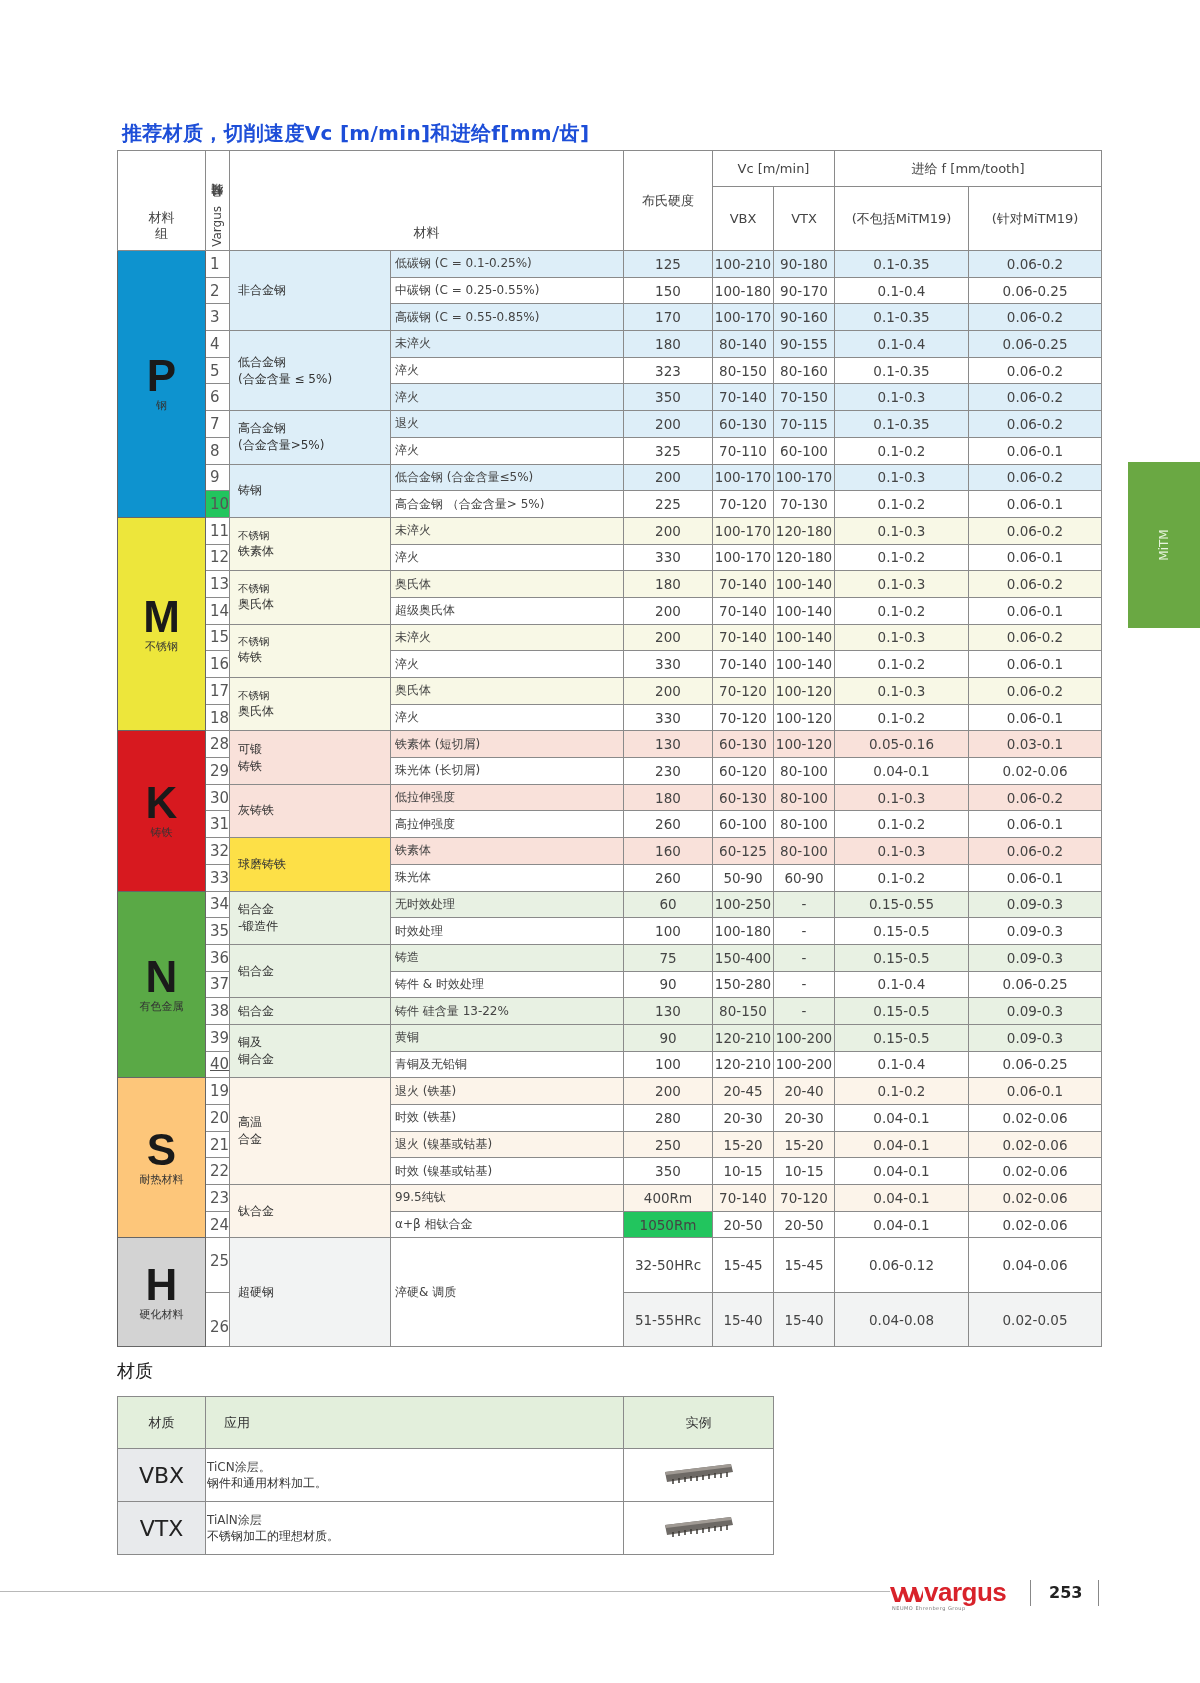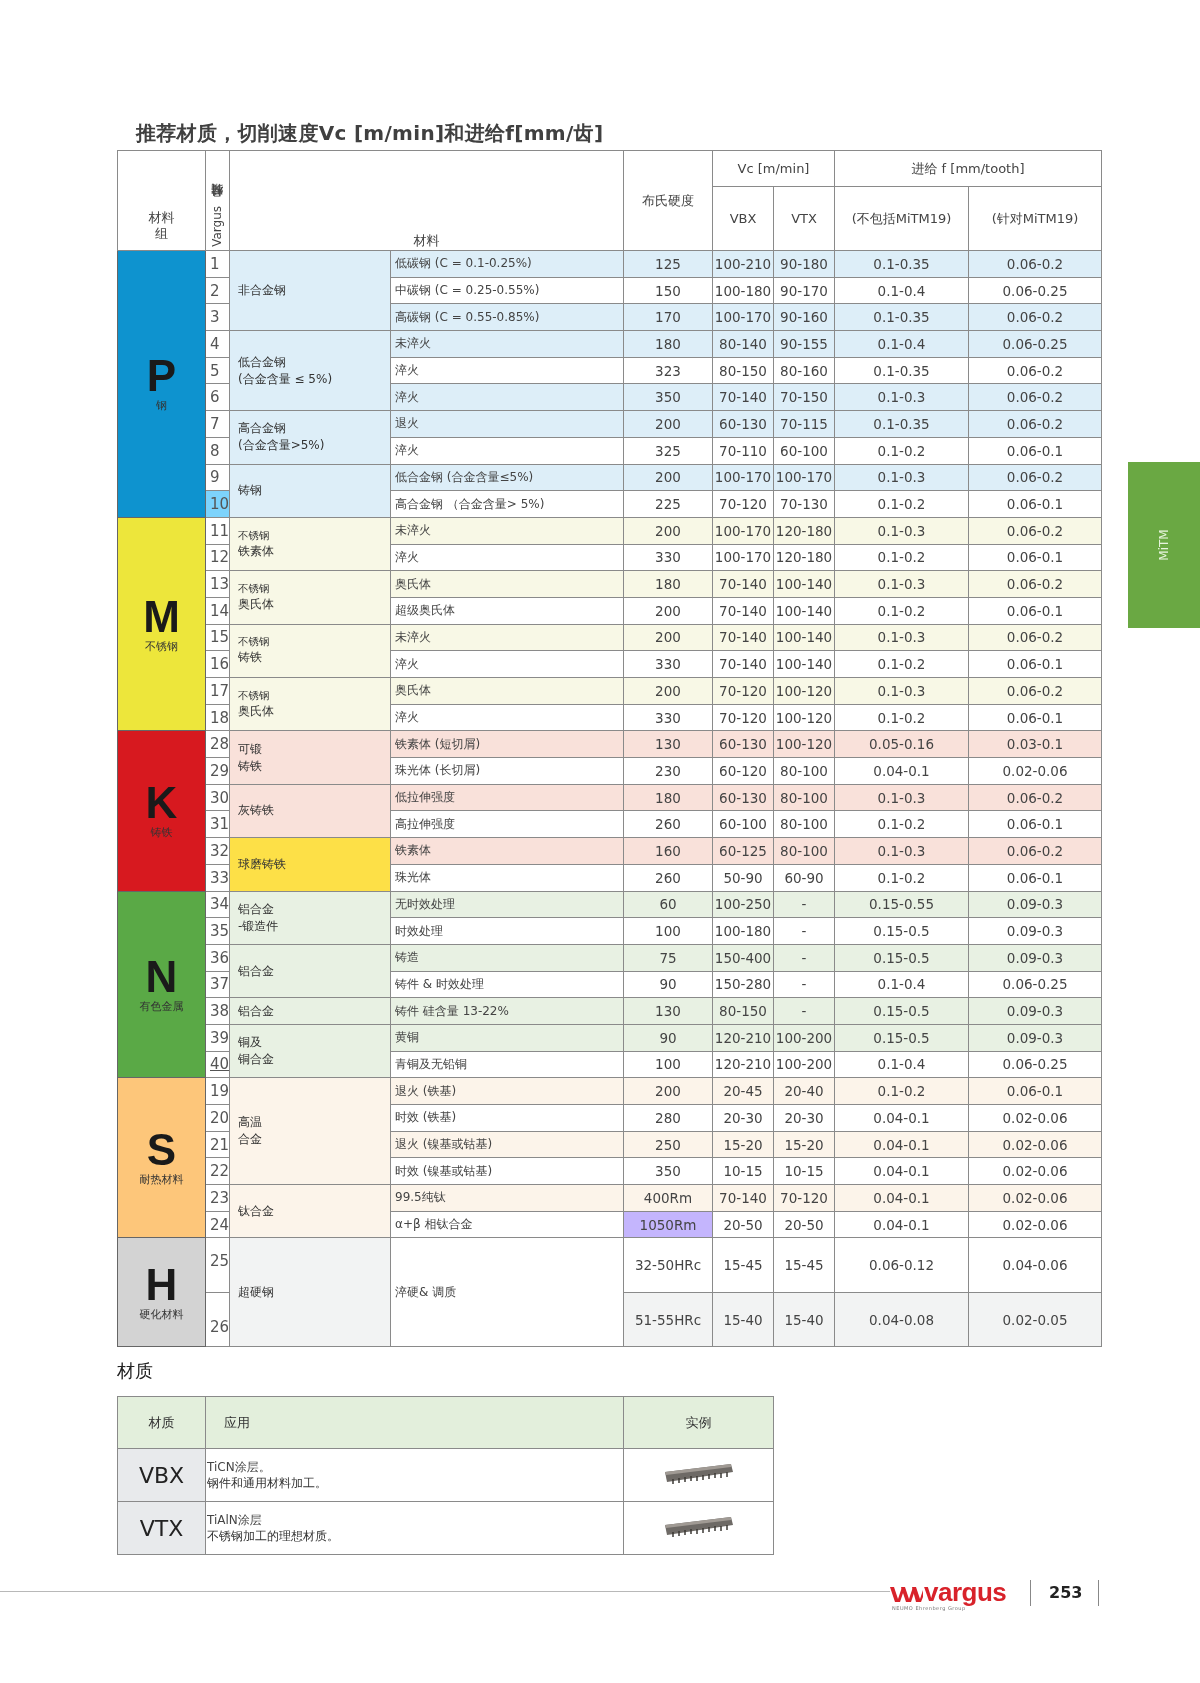--- a/index.html
+++ b/index.html
@@ -1,17 +1,17 @@
 <!DOCTYPE html>
 <html><head>
 <meta charset="utf-8">
 <style>
   html,body{margin:0;padding:0;background:#fff;}
   body{width:1200px;height:1683px;position:relative;overflow:hidden;font-family:"DejaVu Sans","Liberation Sans",sans-serif;color:#3a3a3a;}
-  .title{position:absolute;left:136px;top:120px;font-size:20px;font-weight:bold;color:#404040;letter-spacing:0.3px;}
+  .title{position:absolute;left:122px;top:120px;font-size:20px;font-weight:bold;color:#1d4ed8;letter-spacing:0.3px;}
   table.main{position:absolute;left:117px;top:150px;border-collapse:collapse;table-layout:fixed;width:984px;font-size:13px;}
   table.main td,table.main th{border:1px solid #8a8a8a;padding:0;font-weight:normal;}
   table.main th{background:#fff;color:#444;font-size:13px;}
   .num{text-align:left;padding-left:4px !important;font-size:15px;color:#555;}
   .cat{text-align:left;padding-left:8px !important;font-size:12px;color:#333;font-weight:bold;}
   .cat .sub{font-weight:normal;display:block;}
   .cat .small{font-weight:normal;font-size:10.5px;display:block;}
   .mat{text-align:left;padding-left:4px !important;font-size:12px;color:#444;}
   .c{text-align:center;font-size:13.5px;color:#444;}
   td.grp{text-align:center;vertical-align:middle;border-color:#666 !important;}
@@ -47,21 +47,21 @@
     <col style="width:89px">
       <col style="width:61px">
       <col style="width:61px">
       <col style="width:134px">
       <col style="width:133px">
   </colgroup>
   <thead>
     <tr style="height:36px">
       <th rowspan="2" style="vertical-align:bottom;padding-bottom:8px;"><span style="display:inline-block;width:28px;line-height:16px;">材料组</span></th>
       <th rowspan="2" style="vertical-align:bottom;"><span class="vert">Vargus材料编号</span></th>
-      <th rowspan="2" colspan="2" style="vertical-align:bottom;text-align:center;"><span>材料</span></th>
+      <th rowspan="2" colspan="2" style="vertical-align:bottom;padding-bottom:8px;text-align:center;"><span>材料</span></th>
       <th rowspan="2">布氏硬度</th>
       <th colspan="2">Vc [m/min]</th>
       <th colspan="2">进给 f [mm/tooth]</th>
     </tr>
     <tr style="height:64px">
       <th>VBX</th>
       <th>VTX</th>
       <th>(不包括MiTM19)</th>
       <th>(针对MiTM19)</th>
     </tr>
@@ -150,21 +150,21 @@
         <td class="num" style="background:#fff;">9</td>
         <td class="cat" rowspan="2" style="background:#ddeef8"><span>铸钢</span></td>
         <td class="mat" style="background:#ddeef8">低合金钢 (合金含量≤5%)</td>
         <td class="c" style="background:#ddeef8">200</td>
         <td class="c" style="background:#ddeef8">100-170</td>
         <td class="c" style="background:#ddeef8">100-170</td>
         <td class="c" style="background:#ddeef8">0.1-0.3</td>
         <td class="c" style="background:#ddeef8">0.06-0.2</td>
       </tr>
       <tr style="height: 26.7px;">
-        <td class="num" style="background:#7dd3fc;">10</td>
+        <td class="num" style="background:#22c55e;">10</td>
         <td class="mat" style="background:#ffffff">高合金钢 （合金含量&gt; 5%)</td>
         <td class="c" style="background:#ffffff">225</td>
         <td class="c" style="background:#ffffff">70-120</td>
         <td class="c" style="background:#ffffff">70-130</td>
         <td class="c" style="background:#ffffff">0.1-0.2</td>
         <td class="c" style="background:#ffffff">0.06-0.1</td>
       </tr>
       <tr style="height: 26.7px;">
         <td class="grp" rowspan="8" style="background:#ede63b">
           <span class="big">M</span>
@@ -424,21 +424,21 @@
         <td class="mat" style="background:#fcf4ea">99.5纯钛</td>
         <td class="c" style="background:#fcf4ea">400Rm</td>
         <td class="c" style="background:#fcf4ea">70-140</td>
         <td class="c" style="background:#fcf4ea">70-120</td>
         <td class="c" style="background:#fcf4ea">0.04-0.1</td>
         <td class="c" style="background:#fcf4ea">0.02-0.06</td>
       </tr>
       <tr style="height: 26.7px;">
         <td class="num" style="background:#fff;">24</td>
         <td class="mat" style="background:#ffffff">α+β 相钛合金</td>
-        <td class="c" style="background:#c4b5fd">1050Rm</td>
+        <td class="c" style="background:#22c55e">1050Rm</td>
         <td class="c" style="background:#ffffff">20-50</td>
         <td class="c" style="background:#ffffff">20-50</td>
         <td class="c" style="background:#ffffff">0.04-0.1</td>
         <td class="c" style="background:#ffffff">0.02-0.06</td>
       </tr>
       <tr style="height: 54.5px;">
         <td class="grp" rowspan="2" style="background:#d3d3d3">
           <span class="big">H</span>
           <span class="lbl">硬化材料</span>
         </td>

